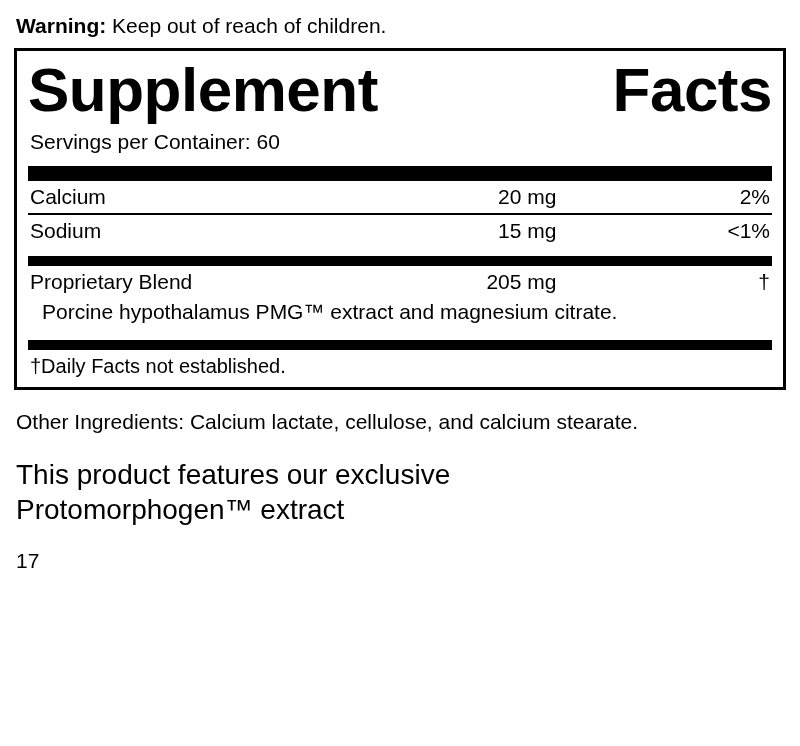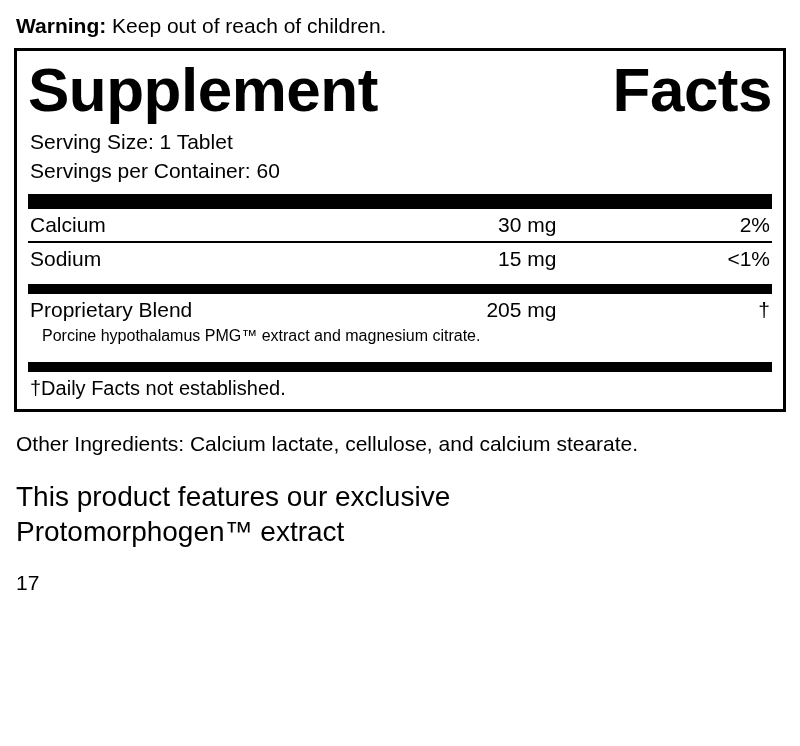--- a/index.html
+++ b/index.html
@@ -99,21 +99,21 @@
   }
   .nutrient-row.last td {
     border-bottom: none;
   }
 
   .blend-row td {
     padding-top: 7px;
     padding-bottom: 2px;
   }
   .blend-desc {
-    font-size: 16px;
+    font-size: 21px;
     padding-left: 14px;
     padding-bottom: 6px;
     line-height: 1.3;
   }
 
   .footnote {
     font-size: 20px;
     padding-left: 2px;
     padding-top: 3px;
     line-height: 1.3;
@@ -149,33 +149,32 @@
     <span class="warn-label">Warning:</span><span> Keep out of reach of children.</span>
   </div>
 
   <div class="facts-panel">
 
     <div class="facts-title">
       <span>Supplement</span>
       <span>Facts</span>
     </div>
 
-    <div class="serving-info">Serving Size: 1 Tablet</div>
     <div class="serving-info">Servings per Container: 60</div>
 
     <div class="rule-thick"></div>
 
 
     <div class="rule-medium"></div>
 
     <table class="facts-table">
       <tbody>
       <tr class="nutrient-row">
         <td class="col-name">Calcium</td>
-        <td class="col-amt">30 mg</td>
+        <td class="col-amt">20 mg</td>
         <td class="col-dv">2%</td>
       </tr>
       <tr class="nutrient-row last">
         <td class="col-name">Sodium</td>
         <td class="col-amt">15 mg</td>
         <td class="col-dv">&lt;1%</td>
       </tr>
     </tbody>
       </table>
 

